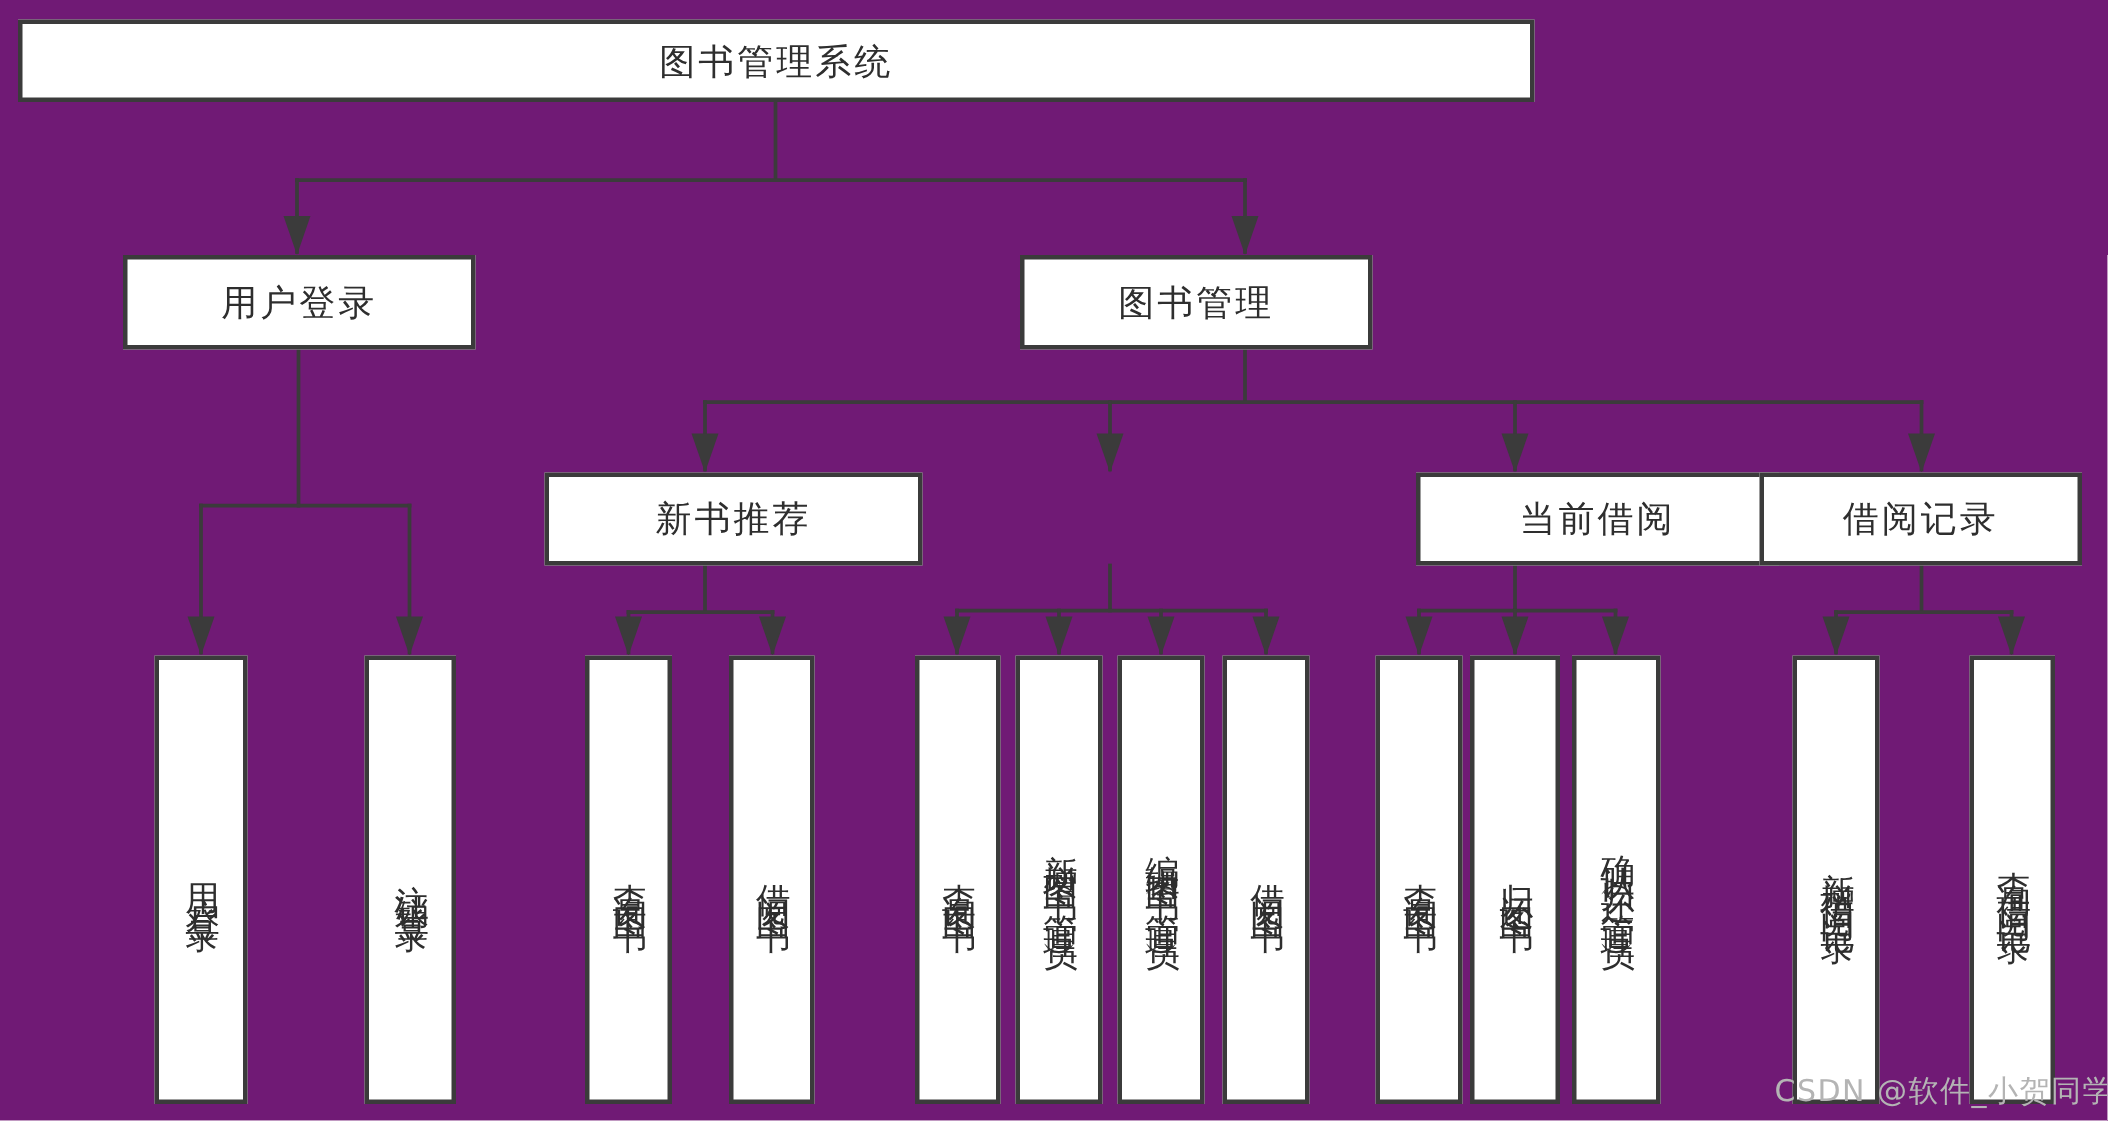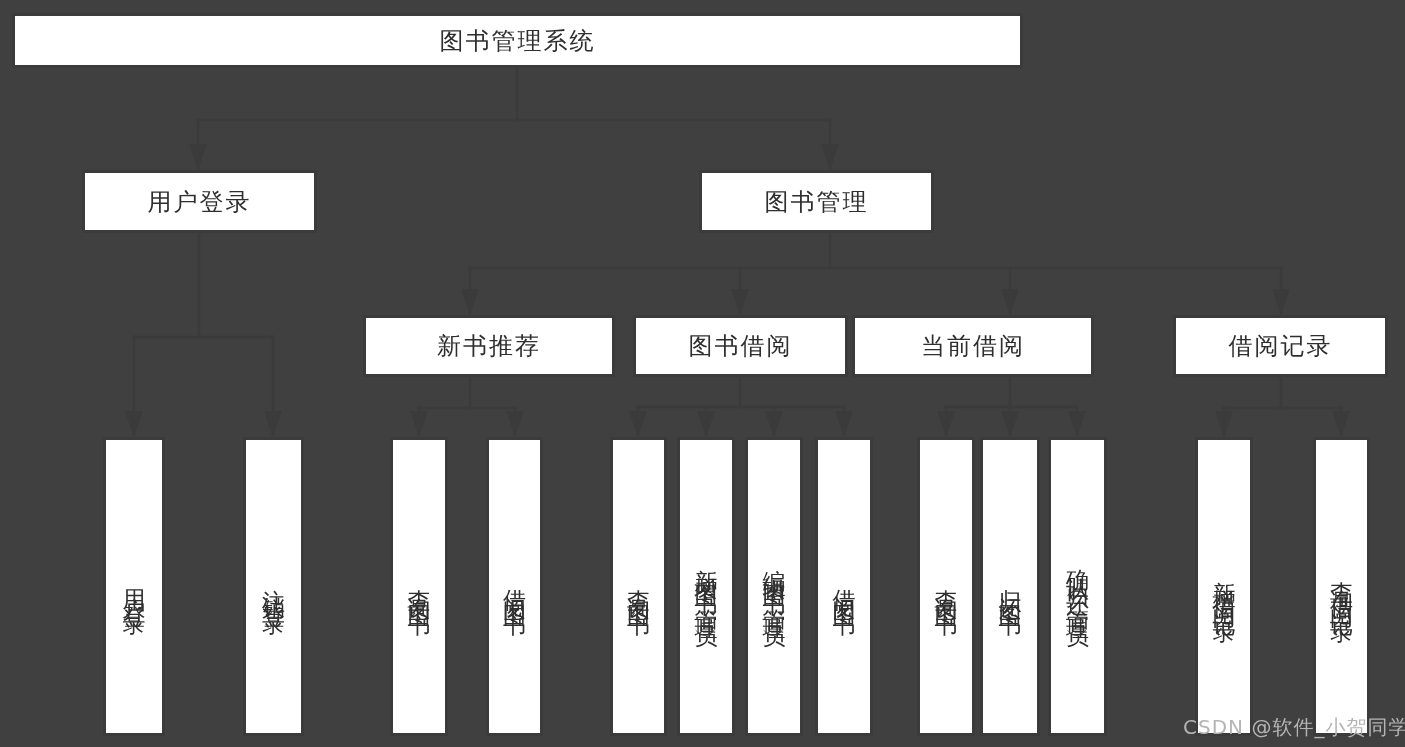--- a/index.html
+++ b/index.html
@@ -1,20 +1,20 @@
 <!DOCTYPE html>
 <html><head>
 <meta charset="utf-8">
 <style>
   html, body { margin: 0; padding: 0; background: #ffffff; }
   .canvas {
     position: relative;
     width: 1405px;
     height: 747px;
-    background: #404040;
+    background: #701a75;
     overflow: hidden;
     font-family: "DejaVu Sans", "Liberation Sans", sans-serif;
     color: #2e2e2e;
   }
   .connectors { position: absolute; left: 0; top: 0; z-index: 1; }
   .node {
     position: absolute;
     box-sizing: border-box;
     background: #ffffff;
     border: 3px solid #3b3b3b;
@@ -117,31 +117,28 @@
     </g>
   </svg>
 
   <div class="node h" style="left:12px;top:13px;width:1011px;height:55px">
     <span class="lbl">图书管理系统</span>
   </div>
 
   <div class="node h" style="left:82px;top:170px;width:235px;height:63px">
     <span class="lbl">用户登录</span>
   </div>
-  <div class="node h" style="left:699px;top:170px;width:235px;height:63px">
+  <div class="node h" style="left:680px;top:170px;width:235px;height:63px">
     <span class="lbl">图书管理</span>
   </div>
 
   <div class="node h" style="left:363px;top:315px;width:252px;height:62px">
     <span class="lbl">新书推荐</span>
   </div>
-  <div class="node h" style="left:633px;top:315px;width:215px;height:62px">
-    <span class="lbl">图书借阅</span>
-  </div>
-  <div class="node h" style="left:852px;top:315px;width:242px;height:62px">
+  <div class="node h" style="left:944px;top:315px;width:242px;height:62px">
     <span class="lbl">当前借阅</span>
   </div>
   <div class="node h" style="left:1173px;top:315px;width:215px;height:62px">
     <span class="lbl">借阅记录</span>
   </div>
 
   <div class="node v" style="left:103px;top:437px;width:62px;height:299px">
     <span class="lbl">用户登录</span>
   </div>
   <div class="node v" style="left:243px;top:437px;width:61px;height:299px">

